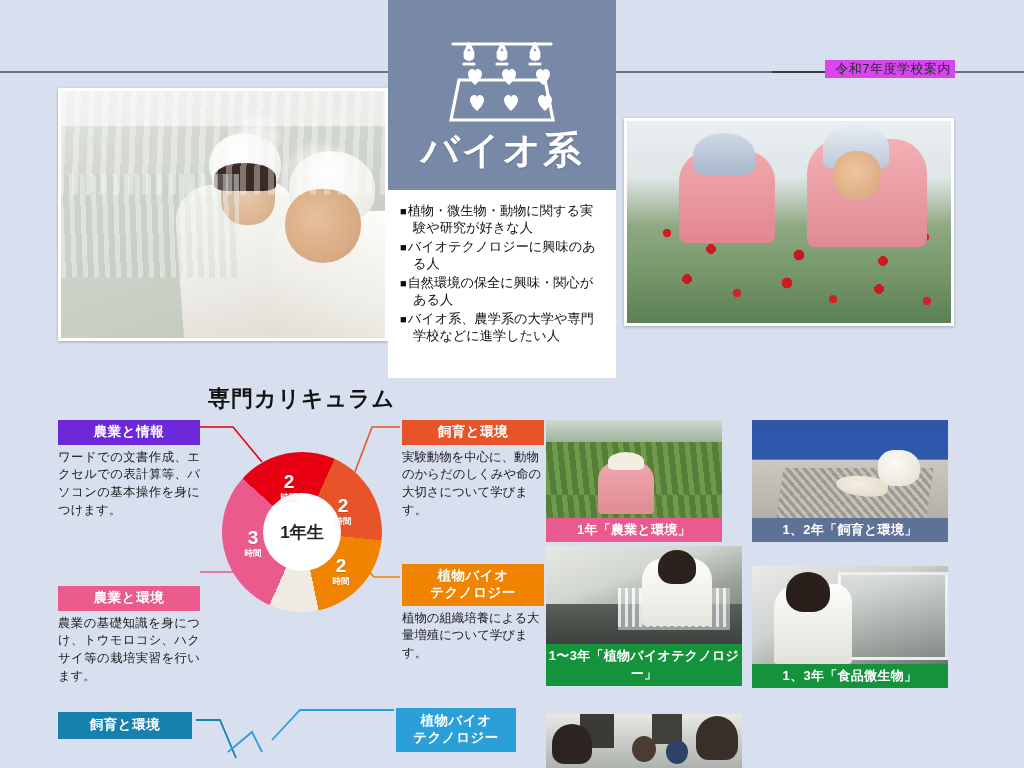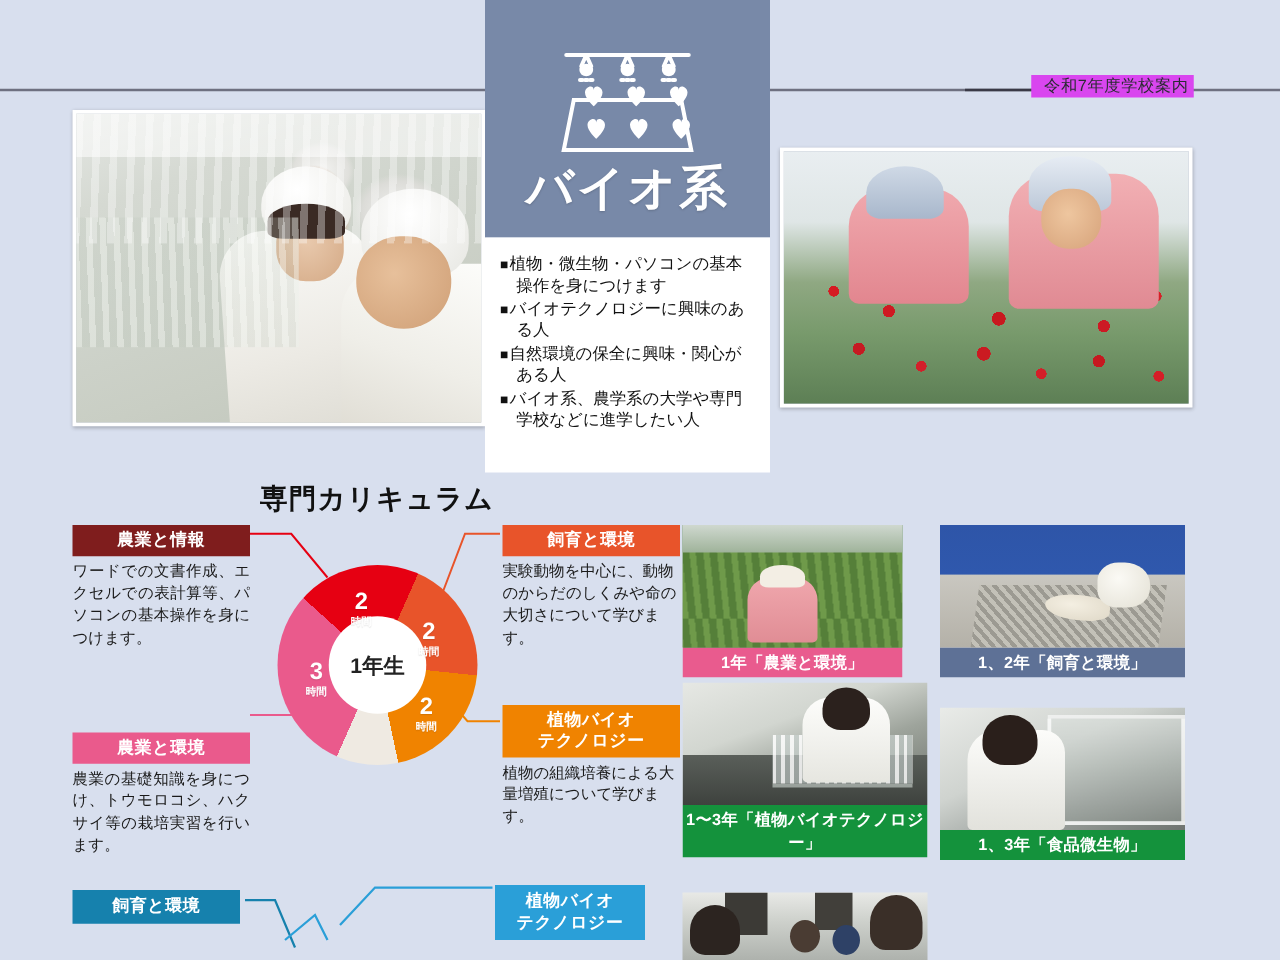--- a/index.html
+++ b/index.html
@@ -192,21 +192,21 @@
     font-size: 13.5px; padding: 4px 2px; line-height: 1.25;
     letter-spacing: .5px;
   }
   .curr-desc {
     font-size: 12.4px; line-height: 1.42; color: #1a1a1a;
     margin-top: 4px; text-align: justify;
   }
   .curr-card.right .curr-desc { text-align: left; }
 
   #card-agri-info { left: 58px; top: 420px; }
-  #card-agri-info .curr-chip { background: #7f1d1d; }
+  #card-agri-info .curr-chip { background: #6d28d9; }
   #card-agri-env  { left: 58px; top: 552px; margin-top: 34px; }
   #card-agri-env .curr-chip { background: #ea5a8c; }
   #card-breed-env { left: 402px; top: 420px; }
   #card-breed-env .curr-chip { background: #e8542a; }
   #card-plant-bio { left: 402px; top: 564px; }
   #card-plant-bio .curr-chip { background: #f08300; }
 
   
   #connectors { position: absolute; left: 0; top: 380px; width: 1024px; height: 388px; }
 
@@ -384,21 +384,21 @@
           <path d="M33 40c0-5 7-7 7-2 0-5 7-3 7 2 0 5-7 11-7 11S33 45 33 40z" transform="translate(28,26)"></path>
           <path d="M33 40c0-5 7-7 7-2 0-5 7-3 7 2 0 5-7 11-7 11S33 45 33 40z" transform="translate(62,26)"></path>
         </g>
       </g>
     </svg>
     <div class="dept-title">バイオ系</div>
   </div>
 
   <div id="wanted-box">
     <ul>
-      <li>植物・微生物・パソコンの基本操作を身につけます</li>
+      <li>植物・微生物・動物に関する実験や研究が好きな人</li>
       <li>バイオテクノロジーに興味のある人</li>
       <li>自然環境の保全に興味・関心がある人</li>
       <li>バイオ系、農学系の大学や専門学校などに進学したい人</li>
     </ul>
   </div>
 
   <div id="curriculum-heading">専門カリキュラム</div>
 
   <svg id="connectors">
     <g fill="none" stroke-width="1.6">

